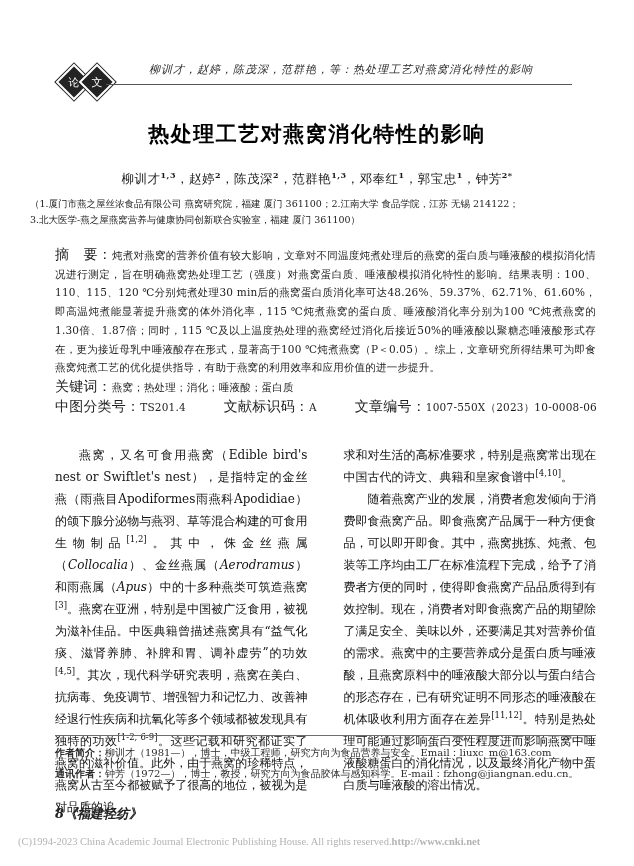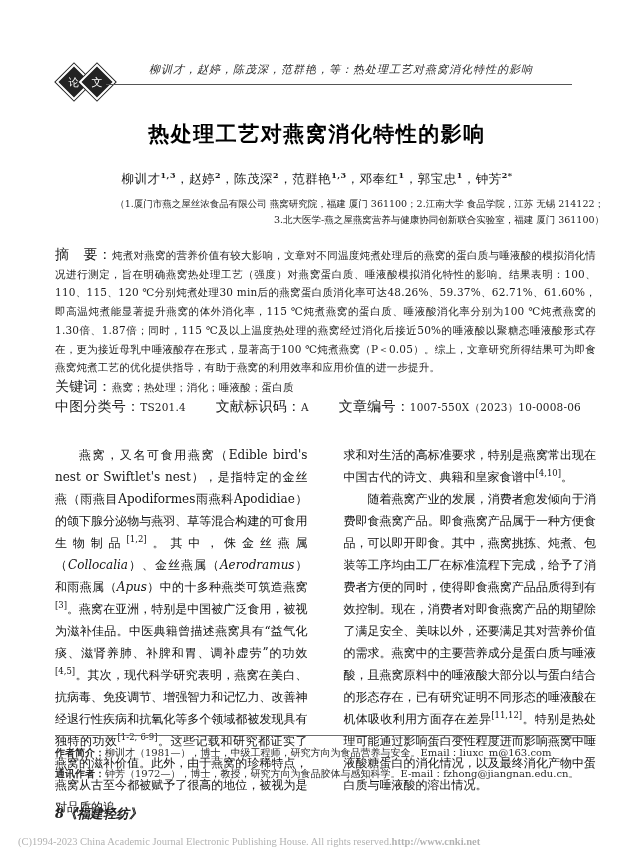--- a/index.html
+++ b/index.html
@@ -29,33 +29,33 @@
     position:absolute;top:120px;left:0;width:100%;text-align:center;
     font-family:"DejaVu Sans","Liberation Sans",sans-serif;
     font-size:21px;font-weight:bold;color:#000;letter-spacing:1.5px;
   }
   .authors-line{
     position:absolute;top:170px;left:0;width:100%;text-align:center;
     font-size:12.5px;color:#1a1a1a;letter-spacing:0.5px;
   }
   .authors-line sup{font-size:8px;font-weight:bold;}
   .affiliations{
-    position:absolute;top:196px;left:30px;width:574px;text-align:right;
+    position:absolute;top:196px;left:30px;width:574px;text-align:left;
     font-size:9.5px;line-height:16px;color:#222;
   }
 
   
   .front-matter{
     position:absolute;top:245px;left:55px;width:541px;
     font-size:10.5px;line-height:18.7px;text-align:justify;color:#1d1d1d;
     letter-spacing:0.2px;
   }
   .front-matter p{margin:0;}
   .fm-label{font-weight:normal;font-family:"DejaVu Sans",sans-serif;font-size:14px;}
-  .meta-row{display:flex;gap:0;}
+  .meta-row{display:flex;gap:8px;}
   .meta-item{margin-right:30px;white-space:nowrap;}
 
   
   .columns{
     position:absolute;top:444px;left:55px;width:541px;display:flex;gap:36px;
   }
   .col{width:260px;font-size:12px;line-height:22px;text-align:justify;color:#111;}
   .body-para{margin:0;}
   .body-para.indent{text-indent:2em;}
   .body-para sup{font-size:8.5px;line-height:0;}

